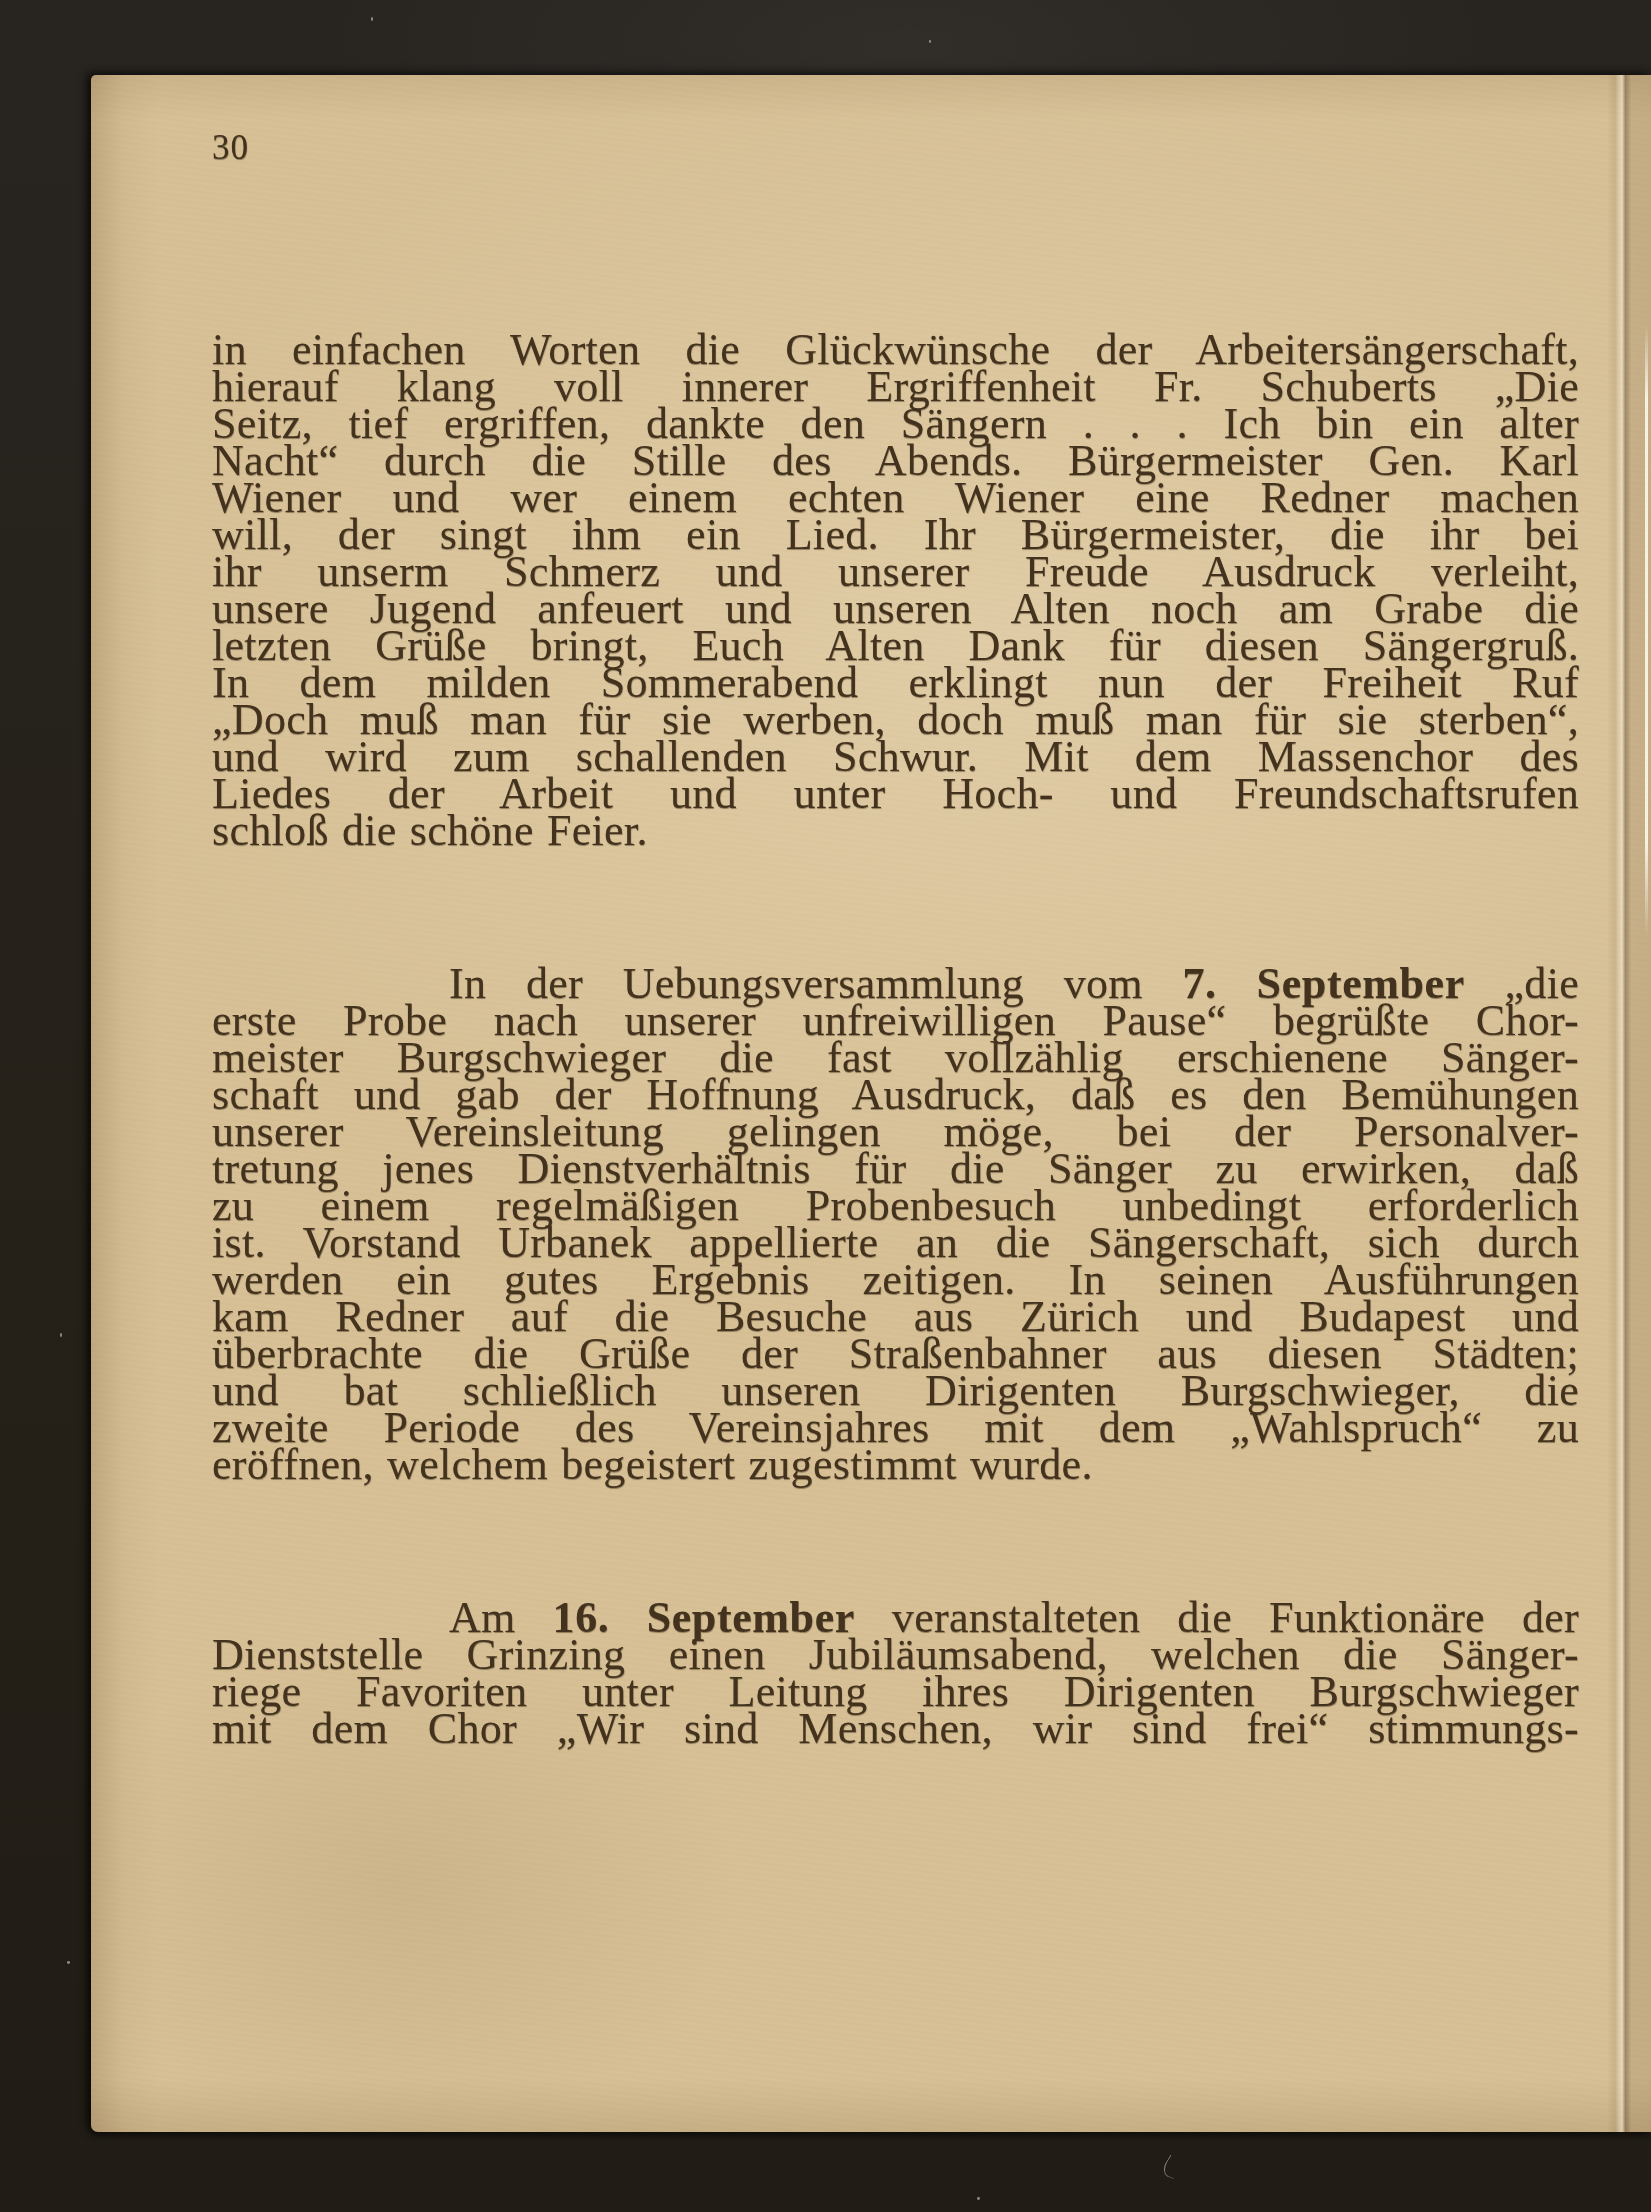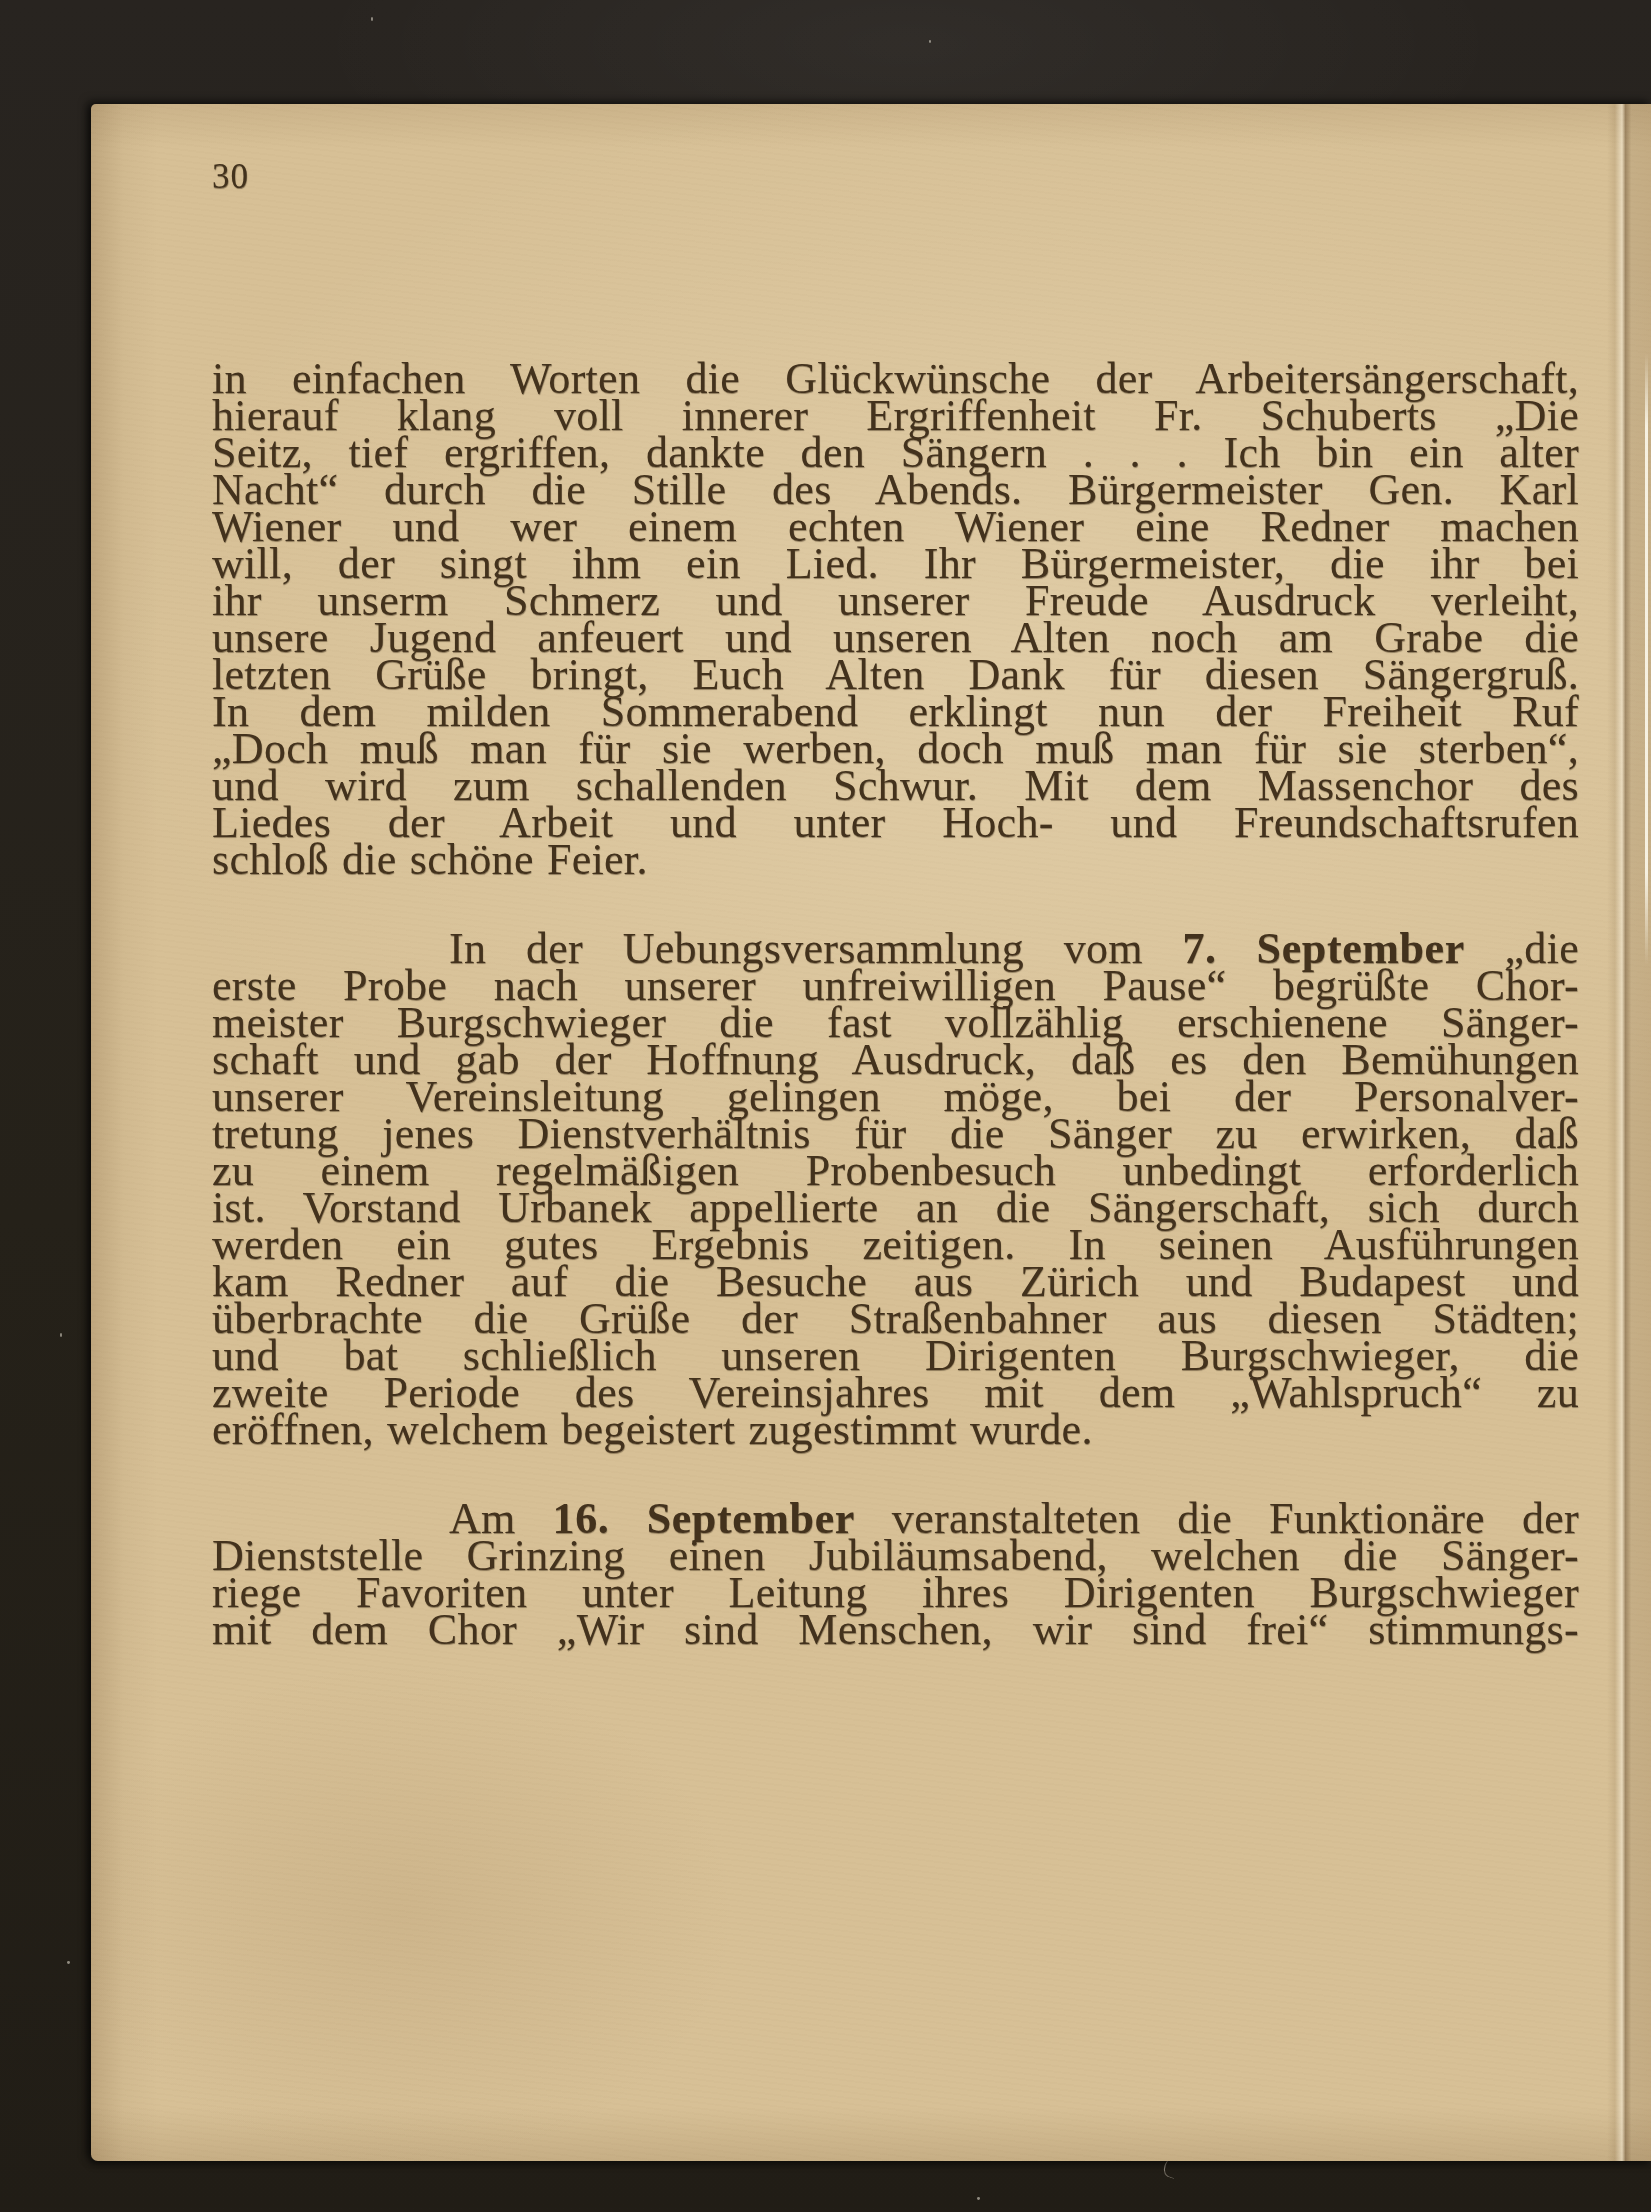--- a/index.html
+++ b/index.html
@@ -32,21 +32,21 @@
     border-left: 1.9px solid rgba(230,222,205,0.5);
     border-bottom: 1px solid rgba(230,222,205,0.35);
     transform: rotate(18deg) skewX(-14deg);
     border-radius: 0 0 0 70%;
   }
 
   
   .paper {
     position: absolute;
     left: 91px;
-    top: 104px;
+    top: 75px;
     right: 0;
     height: 2057px;
     background:
       radial-gradient(1243px 860px at 58% 28%, rgba(255,246,222,0.22), transparent 72%),
       radial-gradient(478px 363px at 20% 88%, rgba(120,85,45,0.10), transparent 70%),
       linear-gradient(90deg, rgba(95,65,30,0.20) 0px, rgba(95,65,30,0.05) 32.5px, transparent 67px),
       linear-gradient(0deg, rgba(95,65,30,0.14) 0px, transparent 54px),
       linear-gradient(180deg, rgba(95,65,30,0.10) 0px, transparent 44px),
       repeating-linear-gradient(7deg, rgba(125,95,55,0.025) 0 1.9px, transparent 1.9px 5.7px),
       #d7c096;
@@ -93,21 +93,21 @@
   }
 
   .text-block {
     position: absolute;
     left: 121px;
     top: 256px;
     width: 1367px;
     color: #43321d;
     text-shadow: 0.4px 0.5px 0.8px rgba(55,40,20,0.45);
   }
-  .paragraph + .paragraph { margin-top: 52px; }
+  .paragraph + .paragraph { margin-top: 116px; }
 
   .line {
     font-size: 44px;
     line-height: 37px;
     letter-spacing: 0.3px;
     word-spacing: 1.9px;
     text-align: justify;
     text-align-last: justify;
     white-space: normal;
   }

